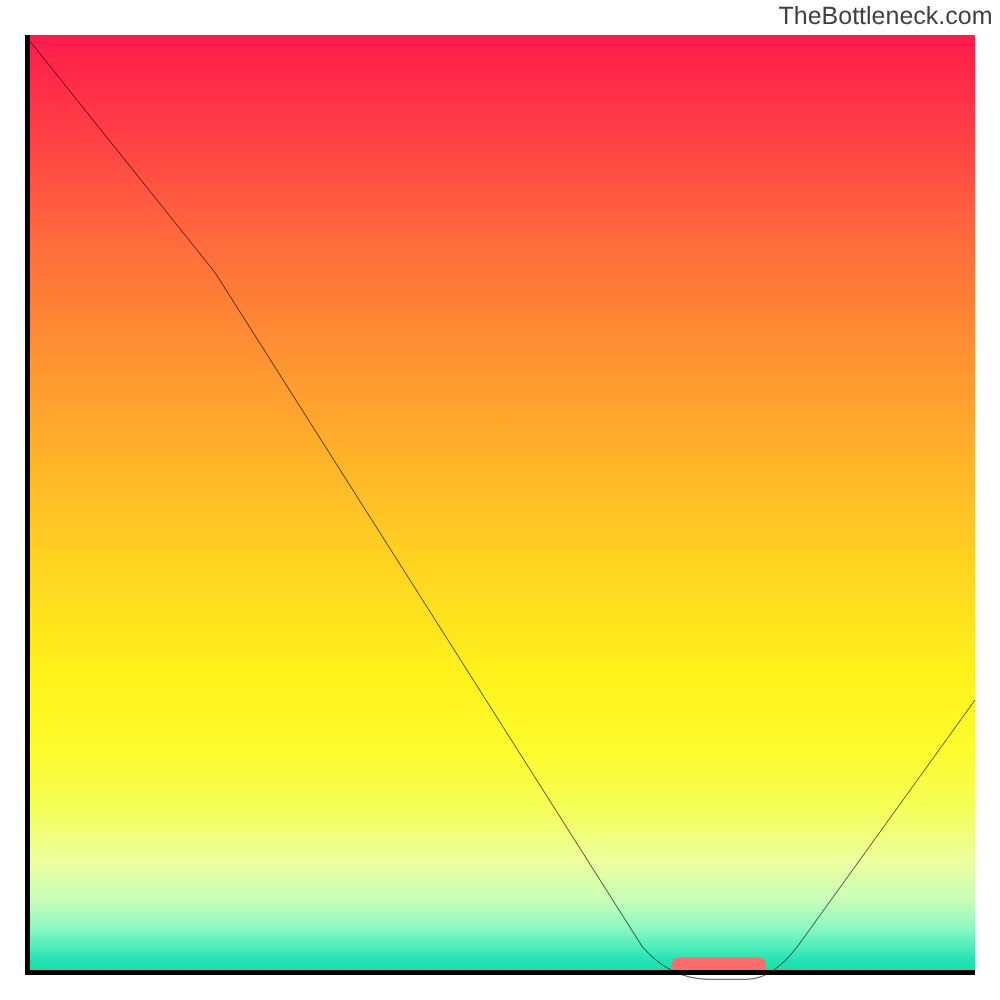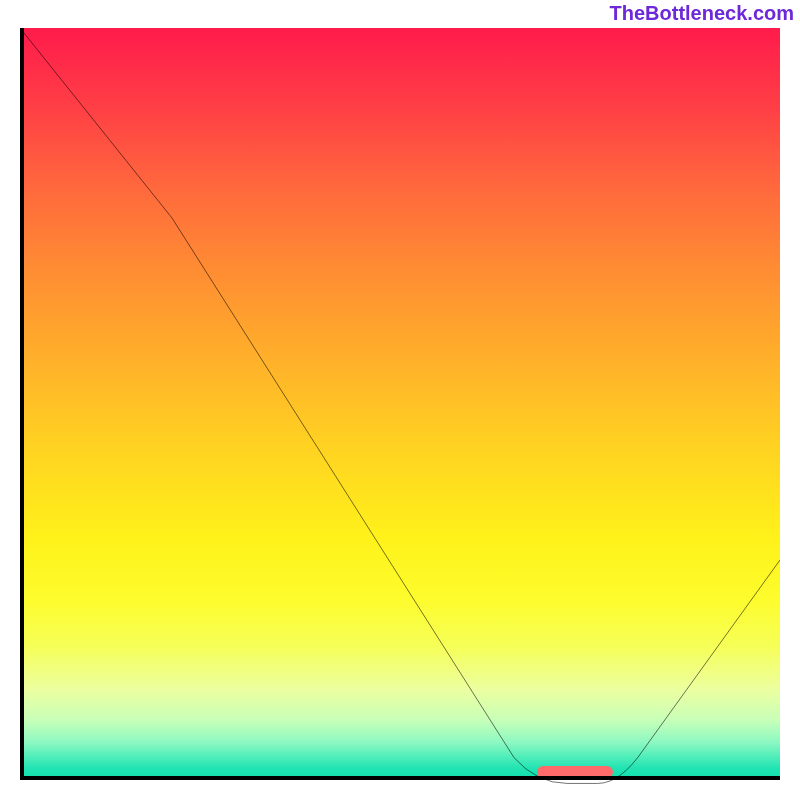--- a/index.html
+++ b/index.html
@@ -9,22 +9,22 @@
     height: 800px;
     background: #ffffff;
     font-family: Arial, sans-serif;
     position: relative;
   }
   .watermark {
     position: absolute;
     top: 2px;
     right: 6px;
     font-size: 20px;
-    font-weight: 700;
-    color: #6d28d9;
+    font-weight: 400;
+    color: #404040;
     z-index: 10;
   }
   .plot-area {
     position: absolute;
     left: 20px;
     top: 28px;
     width: 760px;
     height: 752px;
     background: #ffffff;
   }

